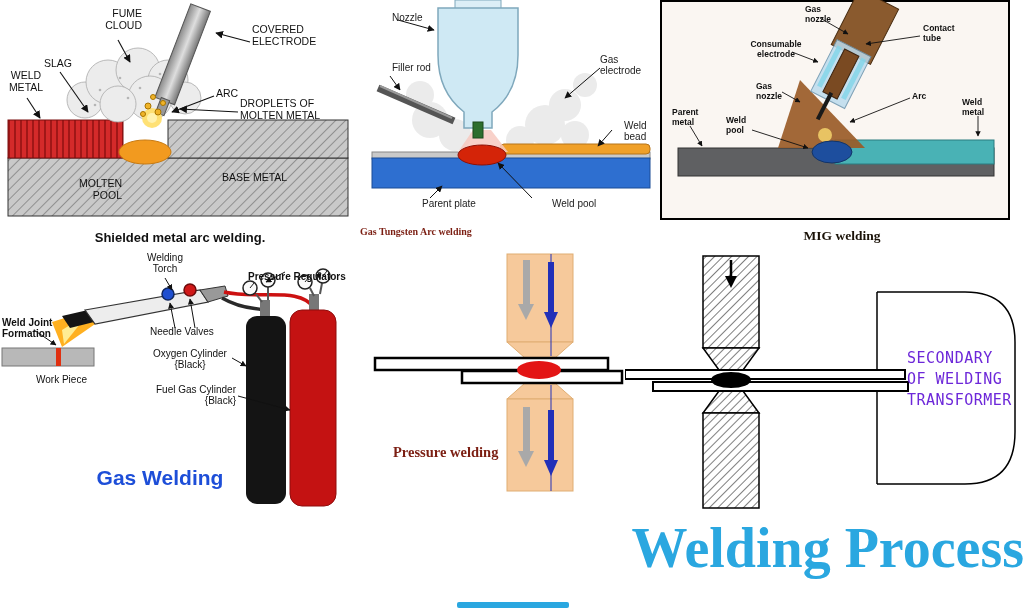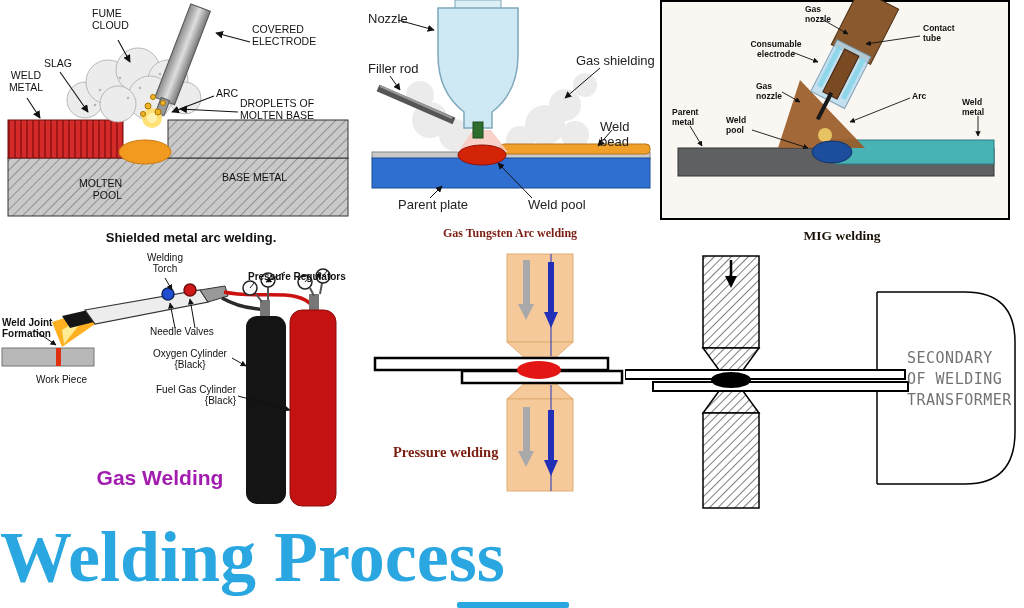--- a/index.html
+++ b/index.html
@@ -2,37 +2,37 @@
 <html><head>
 <meta charset="utf-8">
 <style>
   html,body{margin:0;padding:0;background:#fff;}
   #stage{position:relative;width:1024px;height:608px;background:#fff;overflow:hidden;
          font-family:"Liberation Sans",sans-serif;}
   .panel{position:absolute;}
   .panel svg{position:absolute;left:0;top:0;}
   .lbl{position:absolute;color:#111;line-height:1.12;font-family:"Liberation Sans",sans-serif;}
   .s-lbl{font-size:10.5px;}
-  .g-lbl{font-size:13px;color:#222;}
+  .g-lbl{font-size:10px;color:#222;margin-left:24px;}
   .m-lbl{font-size:8.5px;font-weight:bold;}
   .w-lbl{font-size:10px;}
   .w-lbl.b{font-weight:bold;margin-top:11px;}
   .cap{position:absolute;}
-  .cap-smaw{width:100%;top:230px;text-align:center;font-weight:bold;font-size:13px;color:#111;padding-left:11px;}
-  .cap-gtaw{width:100%;top:226px;text-align:center;font-weight:bold;font-size:12px;color:#7b1e12;
+  .cap-smaw{width:100%;top:230px;text-align:center;font-weight:bold;font-size:13px;color:#111;}
+  .cap-gtaw{width:100%;top:226px;font-weight:bold;font-size:10px;color:#7b1e12;
             font-family:"Liberation Serif",serif;}
   .cap-mig{width:100%;top:228px;text-align:center;font-weight:bold;font-size:13.5px;color:#1a1208;
            font-family:"Liberation Serif",serif;}
   .cap-press{left:4px;top:192px;font-weight:bold;font-size:14.5px;color:#7b1e12;
              font-family:"Liberation Serif",serif;margin-left:24px;}
-  .cap-gas{left:55px;top:214px;width:210px;text-align:center;font-weight:bold;font-size:21px;color:#a21caf;}
+  .cap-gas{left:55px;top:214px;width:210px;text-align:center;font-weight:bold;font-size:21px;color:#1d4ed8;}
   .sec-text{position:absolute;left:282px;top:96px;font-family:"DejaVu Sans Mono",monospace;
-            font-size:15px;line-height:21px;color:#737373;letter-spacing:0.5px;}
-  #page-title{position:absolute;left:0;top:516px;width:100%;text-align:left;
-              font-family:"Liberation Serif",serif;font-weight:bold;font-size:72px;color:#2aa7e0;}
+            font-size:15px;line-height:21px;color:#6d28d9;letter-spacing:0.5px;}
+  #page-title{position:absolute;left:0;top:516px;width:100%;text-align:right;
+              font-family:"Liberation Serif",serif;font-weight:bold;font-size:56px;color:#2aa7e0;}
   #cutoff{position:absolute;left:457px;top:602px;width:112px;height:6px;background:#2aa7e0;border-radius:2px;}
 </style>
 </head>
 <body>
 
 <div id="stage">
 
   <div class="panel" style="left:0;top:0;width:360px;height:252px">
     <svg width="360" height="252" viewBox="0 0 360 252">
       <defs>
@@ -98,26 +98,26 @@
 
       <g stroke="#111" stroke-width="1.1" fill="none" marker-end="url(#s-arr)">
         <line x1="118" y1="40" x2="130" y2="62"></line>
         <line x1="250" y1="42" x2="216" y2="33"></line>
         <line x1="60" y1="72" x2="88" y2="112"></line>
         <line x1="27" y1="98" x2="40" y2="118"></line>
         <line x1="214" y1="96" x2="172" y2="112"></line>
         <line x1="238" y1="112" x2="180" y2="109"></line>
       </g>
     </svg>
-    <div class="lbl s-lbl" style="left:92px;top:8px;width:50px;text-align:left">FUME CLOUD</div>
+    <div class="lbl s-lbl" style="left:92px;top:8px;width:50px;text-align:right">FUME CLOUD</div>
     <div class="lbl s-lbl" style="left:252px;top:24px;width:85px">COVERED ELECTRODE</div>
     <div class="lbl s-lbl" style="left:44px;top:58px">SLAG</div>
     <div class="lbl s-lbl" style="left:2px;top:70px;width:48px;text-align:center">WELD METAL</div>
     <div class="lbl s-lbl" style="left:216px;top:88px">ARC</div>
-    <div class="lbl s-lbl" style="left:240px;top:98px;width:112px">DROPLETS OF MOLTEN BASE</div>
+    <div class="lbl s-lbl" style="left:240px;top:98px;width:112px">DROPLETS OF MOLTEN METAL</div>
     <div class="lbl s-lbl" style="left:62px;top:178px;width:60px;text-align:right">MOLTEN POOL</div>
     <div class="lbl s-lbl" style="left:222px;top:172px">BASE METAL</div>
     <div class="cap cap-smaw">Shielded metal arc welding.</div>
   </div>
 
   <div class="panel" style="left:360px;top:0;width:300px;height:252px">
     <svg width="300" height="252" viewBox="0 0 300 252">
       <defs>
         <marker id="g-arr" viewBox="0 0 10 10" refX="9" refY="5" markerWidth="7" markerHeight="7" orient="auto-start-reverse">
           <path d="M0,0 L10,5 L0,10 z" fill="#111"></path>
@@ -154,21 +154,21 @@
         <line x1="38" y1="20" x2="74" y2="30"></line>
         <line x1="30" y1="76" x2="40" y2="90"></line>
         <line x1="240" y1="68" x2="205" y2="98"></line>
         <line x1="252" y1="130" x2="238" y2="146"></line>
         <line x1="70" y1="198" x2="82" y2="186"></line>
         <line x1="172" y1="198" x2="138" y2="163"></line>
       </g>
     </svg>
     <div class="lbl g-lbl" style="left:8px;top:12px">Nozzle</div>
     <div class="lbl g-lbl" style="left:8px;top:62px">Filler rod</div>
-    <div class="lbl g-lbl" style="left:216px;top:54px">Gas shielding</div>
+    <div class="lbl g-lbl" style="left:216px;top:54px">Gas electrode</div>
     <div class="lbl g-lbl" style="left:240px;top:120px">Weld bead</div>
     <div class="lbl g-lbl" style="left:38px;top:198px">Parent plate</div>
     <div class="lbl g-lbl" style="left:168px;top:198px">Weld pool</div>
     <div class="cap cap-gtaw">Gas Tungsten Arc welding</div>
   </div>
 
   <div class="panel" style="left:660px;top:0;width:364px;height:252px">
     <svg width="364" height="252" viewBox="0 0 364 252">
       <defs>
         <marker id="m-arr" viewBox="0 0 10 10" refX="9" refY="5" markerWidth="6" markerHeight="6" orient="auto-start-reverse">

